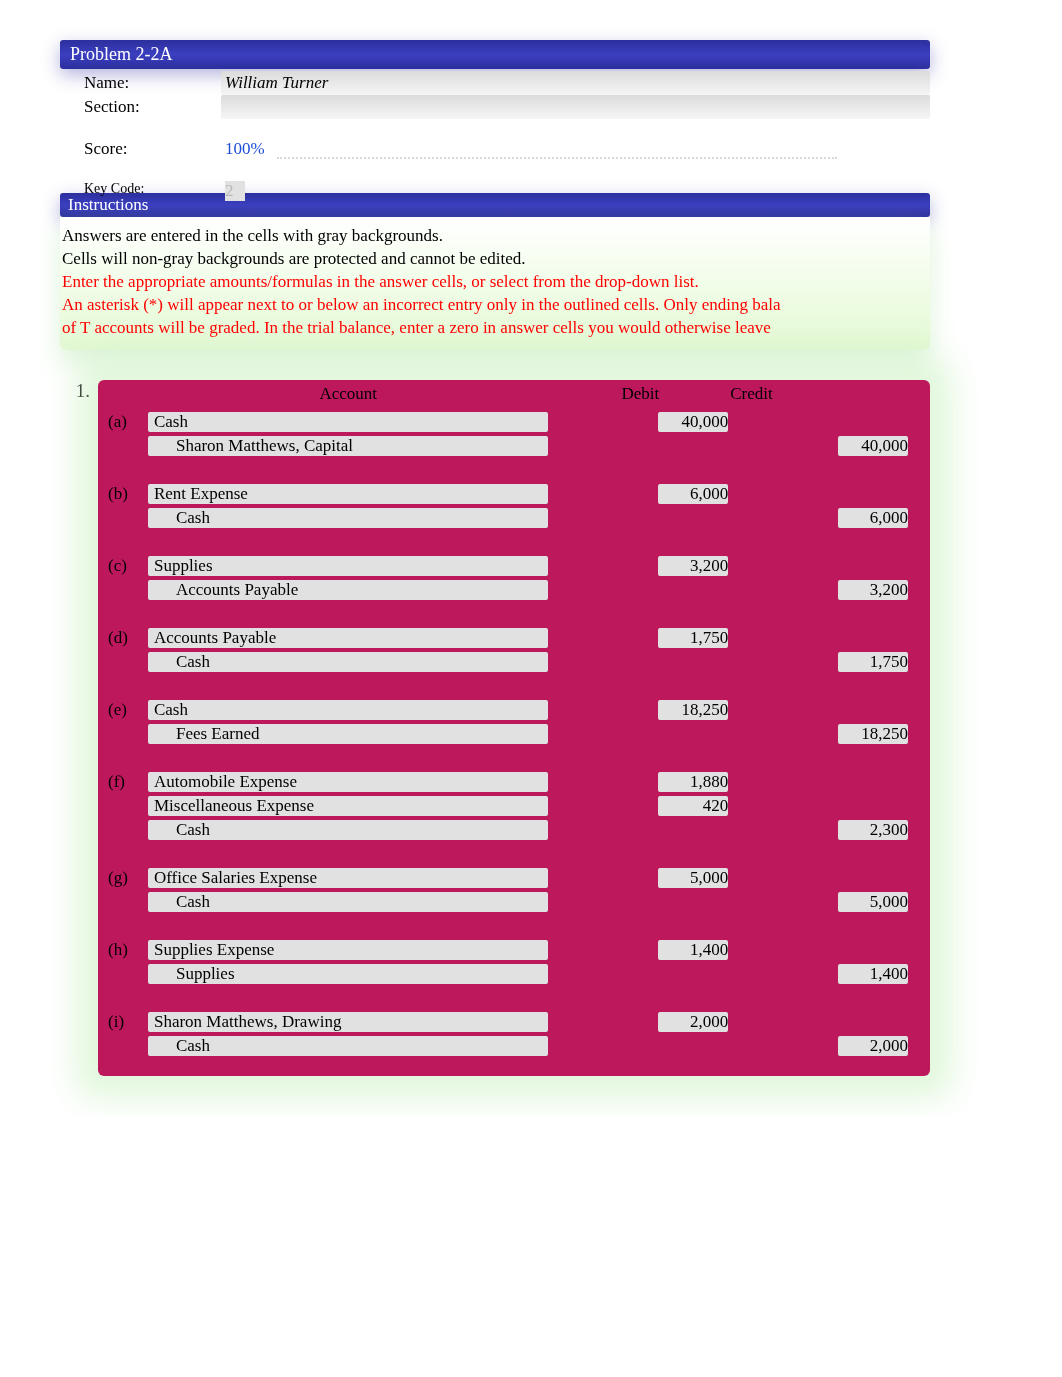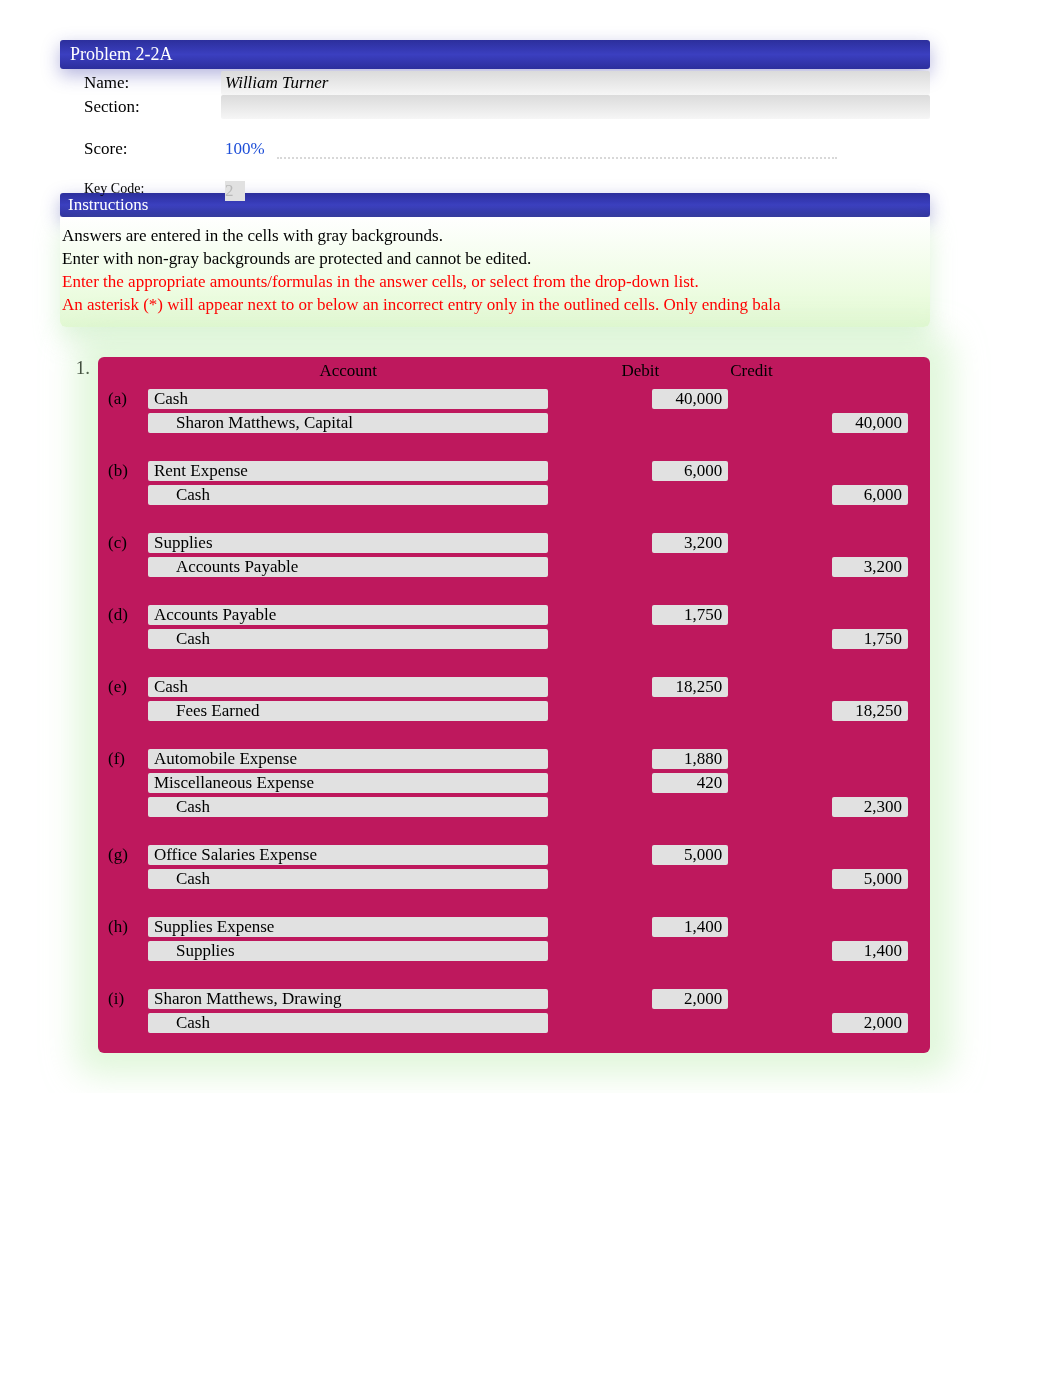--- a/index.html
+++ b/index.html
@@ -128,21 +128,20 @@
       padding-left: 6px;
       display: block;
     }
     .account-indent {
       padding-left: 28px !important;
     }
     .amount-cell {
       background: #e1e1e1;
       border-radius: 2px;
       text-align: right;
-      padding-right: 6px;
       display: block;
       min-width: 70px;
       float: right;
     }
     .spacer-row td { height: 22px; }
   </style>
 </head>
 <body>
 
 <div class="container">
@@ -182,23 +181,24 @@
     </tr>
   </tbody>
     </table>
 
   <div class="instructions-bar">
     <span>Instructions</span>
   </div>
 
   <div class="instructions-block">
     <div class="black">Answers are entered in the cells with gray backgrounds.</div>
-    <div class="black">Enter with non-gray backgrounds are protected and cannot be edited.</div>
+    <div class="black">Cells will non-gray backgrounds are protected and cannot be edited.</div>
     <div class="red">Enter the appropriate amounts/formulas in the answer cells, or select from the drop-down list.</div>
     <div class="red">An asterisk (*) will appear next to or below an incorrect entry only in the outlined cells. Only ending bala</div>
+    <div class="red">of T accounts will be graded. In the trial balance, enter a zero in answer cells you would otherwise leave</div>
   </div>
 
   <div class="journal-wrap">
     <div class="qnum">1.</div>
     <div class="journal-panel">
       <table class="journal">
         <thead>
           <tr>
             <th class="col-letter"></th>
             <th class="col-account">Account</th>

